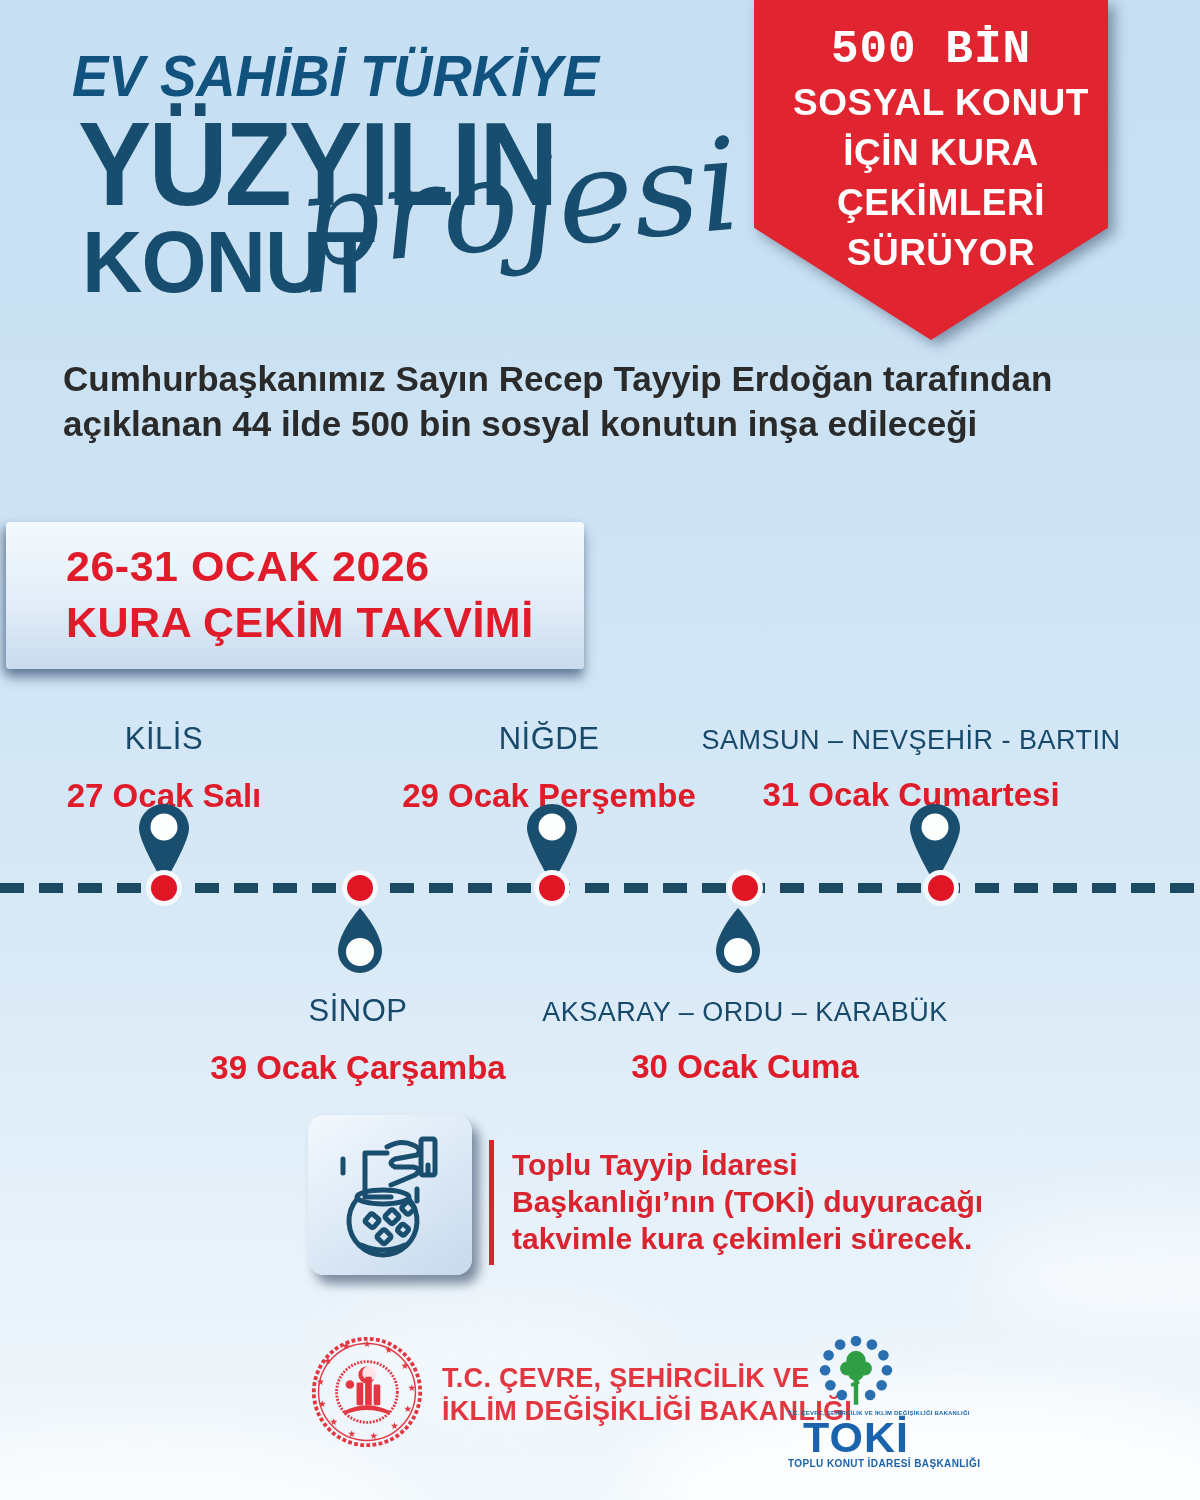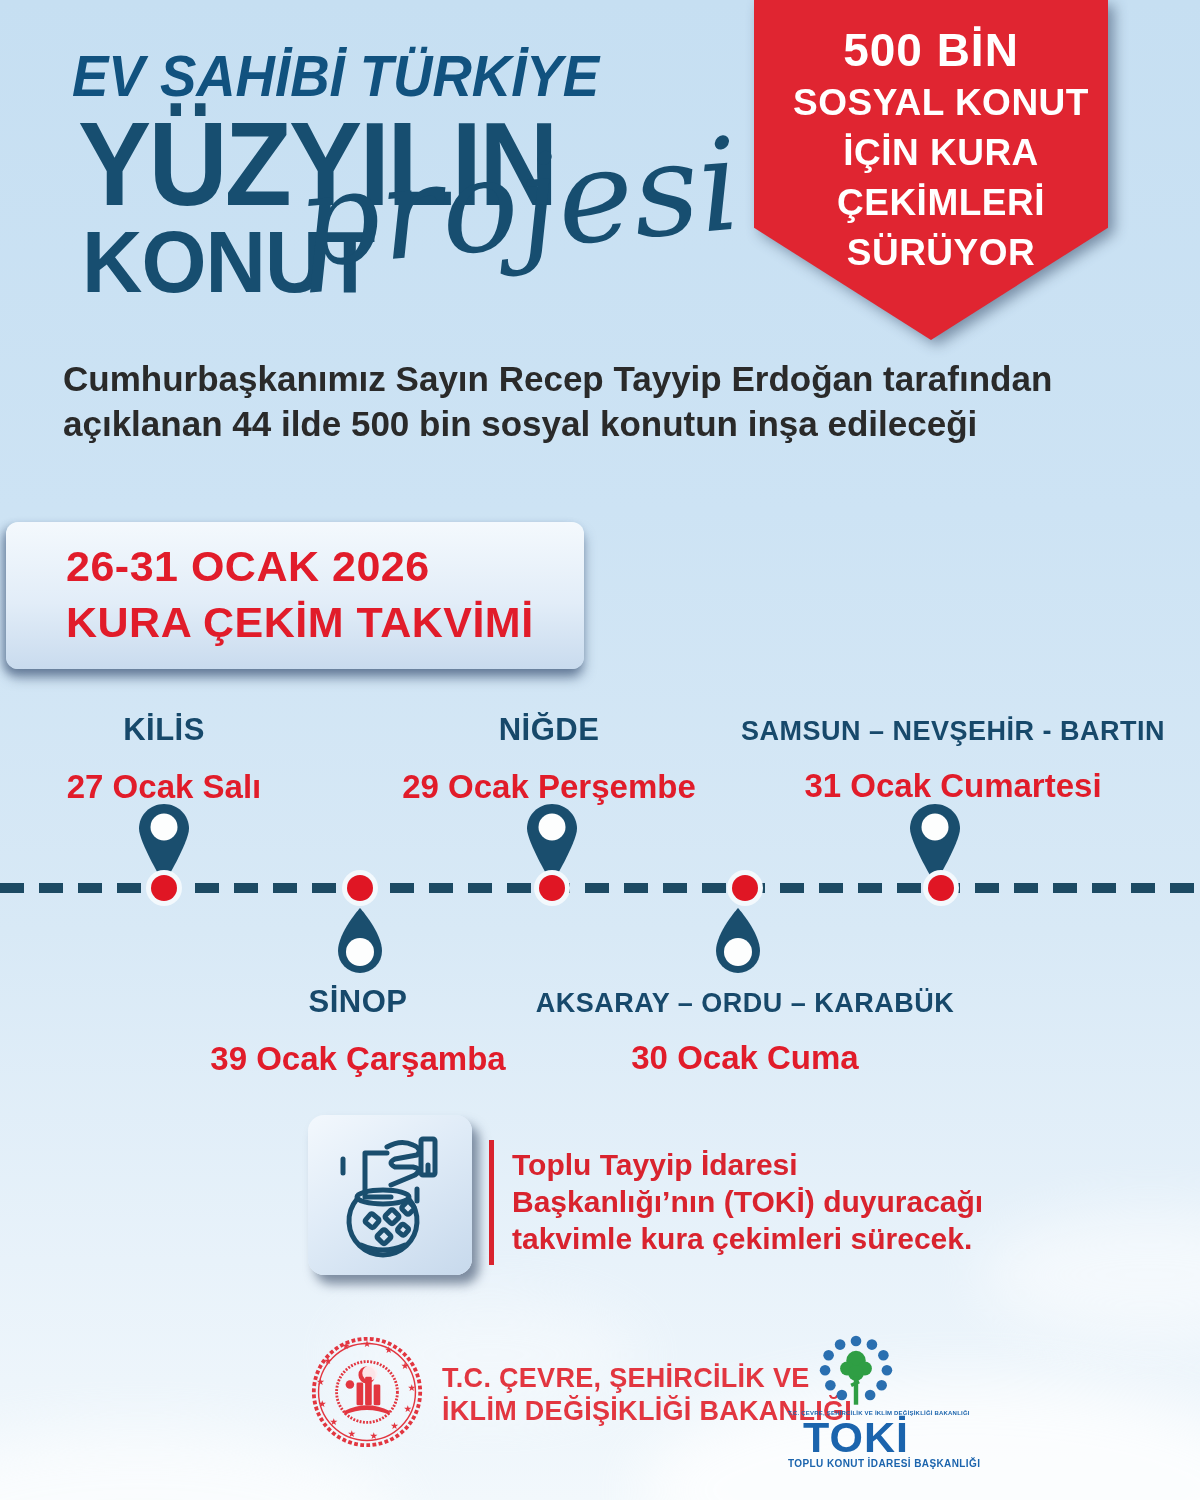--- a/index.html
+++ b/index.html
@@ -26,45 +26,45 @@
   .t-script { position:absolute; left:292px; top:148px; font-family:"DejaVu Serif","Liberation Serif",serif;
               font-style:italic; font-size:128px; color:#174e70; transform:rotate(-5deg); transform-origin:left top;
               white-space:nowrap; }
 
   
   .ribbon-wrap { position:absolute; left:754px; top:0; width:354px; height:340px;
                  filter:drop-shadow(6px 5px 7px rgba(20,40,70,.45)); }
   .ribbon { width:100%; height:100%; background:#e02531;
             clip-path:polygon(0 0,100% 0,100% 67%,50% 100%,0 67%);
             text-align:center; color:#ffffff; padding-top:22px; }
-  .ribbon .r1 { font-size:46px; font-weight:800; line-height:56px; letter-spacing:1px; }
+  .ribbon .r1 { font-size:46px; font-weight:800; line-height:56px; letter-spacing:1px;font-family:Liberation Mono, monospace; }
   .ribbon .rl { font-size:37px; font-weight:800; line-height:50px; letter-spacing:.5px;padding-left:20px; }
 
   
   .intro { position:absolute; left:63px; top:356px; width:1010px; font-size:35px; line-height:45px;
            color:#2a2a2a; font-weight:600; }
   .intro b { font-weight:800; color:#111; }
 
   
-  .calbox { position:absolute; left:6px; top:522px; width:578px; height:147px; border-radius:12px;
+  .calbox { position:absolute; left:6px; top:522px; width:578px; height:147px; border-radius:4px;
             background:linear-gradient(180deg,#f4f9fd 0%, #e2edf8 55%, #c9dbee 100%);
             box-shadow:0 9px 12px rgba(45,70,105,.5), -4px 4px 8px rgba(45,70,105,.35); }
   .calbox .c1 { position:absolute; left:60px; top:20px; font-size:43px; font-weight:800; color:#e11c2a; letter-spacing:.5px; white-space:nowrap; }
   .calbox .c2 { position:absolute; left:60px; top:76px; font-size:43px; font-weight:800; color:#e11c2a; letter-spacing:.5px; white-space:nowrap; }
 
   
   .dashline { position:absolute; left:0; top:883px; width:1200px; height:10px;
               background:repeating-linear-gradient(90deg,#1c4a63 0 24px, rgba(0,0,0,0) 24px 39px); }
   .dot { position:absolute; width:26px; height:26px; border-radius:50%; background:#e01624;
          box-shadow:0 0 0 5px #f3f9fd; top:875px; }
   .pin { position:absolute; width:50px; height:80px; top:804px; }
   .drop { position:absolute; width:50px; height:66px; top:908px; }
 
   .ev { position:absolute; text-align:center; }
-  .ev .city { font-size:31px; font-weight:700; color:#17496b; letter-spacing:.5px; white-space:nowrap; }
+  .ev .city { font-size:31px; font-weight:400; color:#17496b; letter-spacing:.5px; white-space:nowrap;margin-top:9px; }
   .ev .city.small { font-size:27px; }
   .ev .date { font-size:33px; font-weight:800; color:#e11c2a; margin-top:20px; white-space:nowrap; }
 
   
   .notebox { position:absolute; left:308px; top:1115px; width:164px; height:160px; border-radius:16px;
              background:linear-gradient(145deg,#f3f8fd 0%, #dfebf7 45%, #c7d9ec 100%);
              box-shadow:7px 9px 11px rgba(35,55,85,.55); display:flex; align-items:center; justify-content:center; }
   .notesep { position:absolute; left:489px; top:1140px; width:5px; height:125px; background:#d9232e; }
   .notetext { position:absolute; left:512px; top:1146px; font-size:30px; line-height:37px; font-weight:800; color:#d9232e; white-space:nowrap; }
 
@@ -116,21 +116,21 @@
   <div class="dashline"></div>
 
   <div class="ev" style="left:14px; top:712px; width:300px;">
     <div class="city">KİLİS</div>
     <div class="date">27 Ocak Salı</div>
   </div>
   <div class="ev" style="left:369px; top:712px; width:360px;">
     <div class="city">NİĞDE</div>
     <div class="date">29 Ocak Perşembe</div>
   </div>
-  <div class="ev" style="left:723px; top:716px; width:460px;">
+  <div class="ev" style="left:681px; top:716px; width:460px;">
     <div class="city small">SAMSUN – NEVŞEHİR - BARTIN</div>
     <div class="date">31 Ocak Cumartesi</div>
   </div>
 
   <div class="ev" style="left:158px; top:984px; width:400px;">
     <div class="city">SİNOP</div>
     <div class="date">39 Ocak Çarşamba</div>
   </div>
   <div class="ev" style="left:525px; top:988px; width:440px;">
     <div class="city small">AKSARAY – ORDU – KARABÜK</div>

